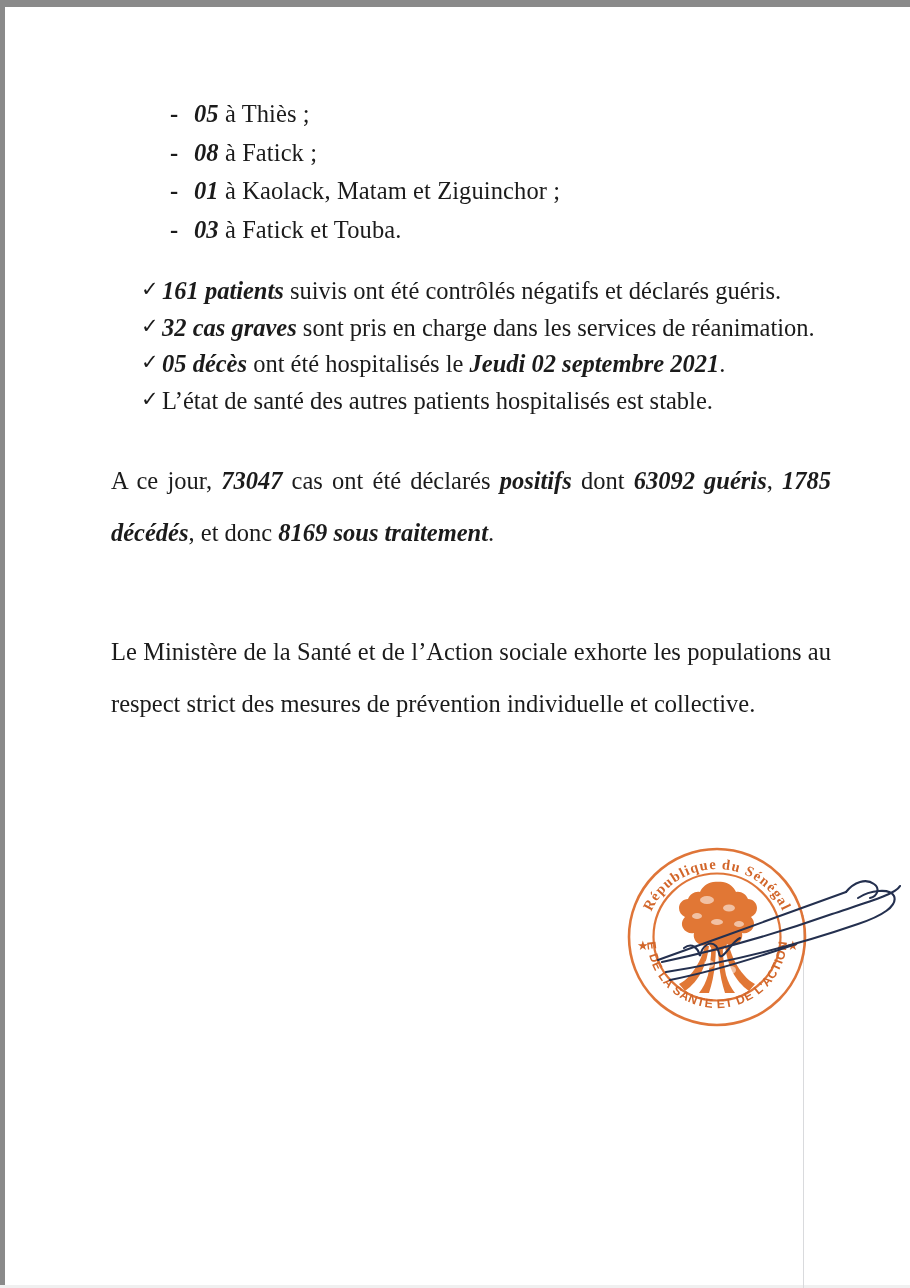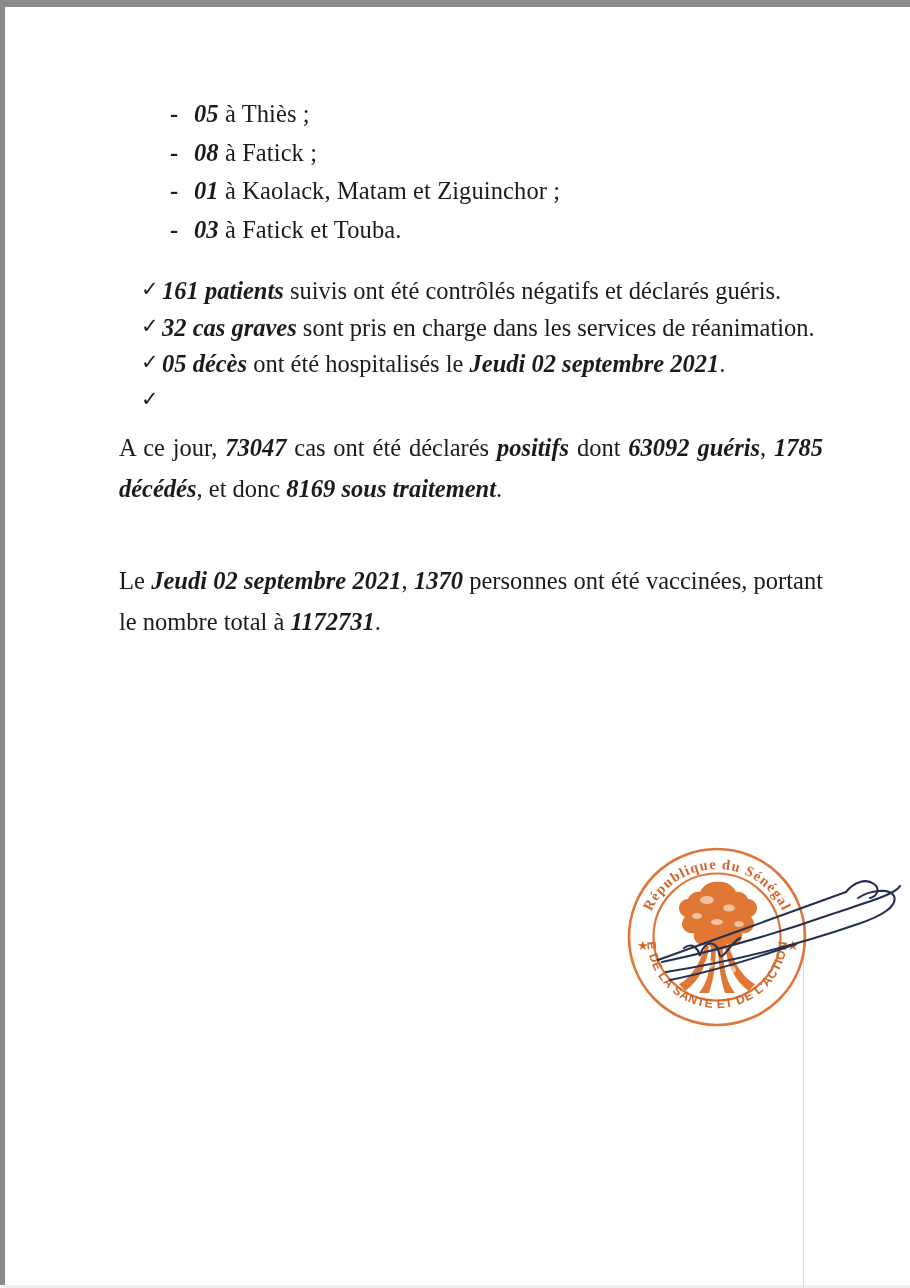--- a/index.html
+++ b/index.html
@@ -104,23 +104,23 @@
     top: -1px;
     font-size: 21px;
     font-weight: 400;
   }
   .check-list li.justified {
     text-align: justify;
   }
 
   
   p.para {
-    margin: 12px;
+    margin: 4px;
     font-size: 24.5px;
-    line-height: 41px;
+    line-height: 52px;
     text-align: justify;
     text-justify: inter-word;
   }
   .gap-lg { height: 32px; }
   .gap-md { height: 27px; }
 
   b, .b { font-weight: 700; font-style: italic; }
 
   
   .seal {
@@ -174,34 +174,34 @@
       <li>
         <span class="tick">✓</span><b>161 patients</b><span> suivis ont été contrôlés négatifs et déclarés guéris.</span>
       </li>
       <li class="justified">
         <span class="tick">✓</span><b>32 cas graves</b><span> sont pris en charge dans les services de réanimation.</span>
       </li>
       <li>
         <span class="tick">✓</span><b>05 décès</b><span> ont été hospitalisés le </span><b>Jeudi 02 septembre 2021</b><span>.</span>
       </li>
       <li>
-        <span class="tick">✓</span>
+        <span class="tick">✓</span><span>L’état de santé des autres patients hospitalisés est stable.</span>
       </li>
     </ul>
 
     <div class="gap-lg"></div>
 
     <p class="para"><span>A ce jour, </span><b>73047</b><span> cas ont été déclarés </span><b>positifs</b><span> dont </span><b>63092 guéris</b><span>, </span><b>1785 décédés</b><span>, et donc </span><b>8169 sous traitement</b><span>.</span></p>
 
     <div class="gap-md"></div>
 
-    <p class="para"><span>Le </span><b>Jeudi 02 septembre 2021</b><span>, </span><b>1370</b><span> personnes ont été vaccinées, portant le nombre total à </span><b>1172731</b><span>.</span></p>
 
     <div class="gap-lg"></div>
 
+    <p class="para">Le Ministère de la Santé et de l’Action sociale exhorte les populations au respect strict des mesures de prévention individuelle et collective.</p>
 
   </div>
 
   <div class="seal">
     <svg width="196" height="196" viewBox="0 0 196 196" xmlns="http://www.w3.org/2000/svg">
       <defs>
         <path id="arcTop" d="M 26 103 A 72 72 0 0 1 170 103" fill="none"></path>
         <path id="arcBottom" d="M 28 100 A 70 70 0 0 0 168 100" fill="none"></path>
       </defs>
       <g fill="none" stroke="#DD6A28" stroke-width="2.6" opacity="0.92">

